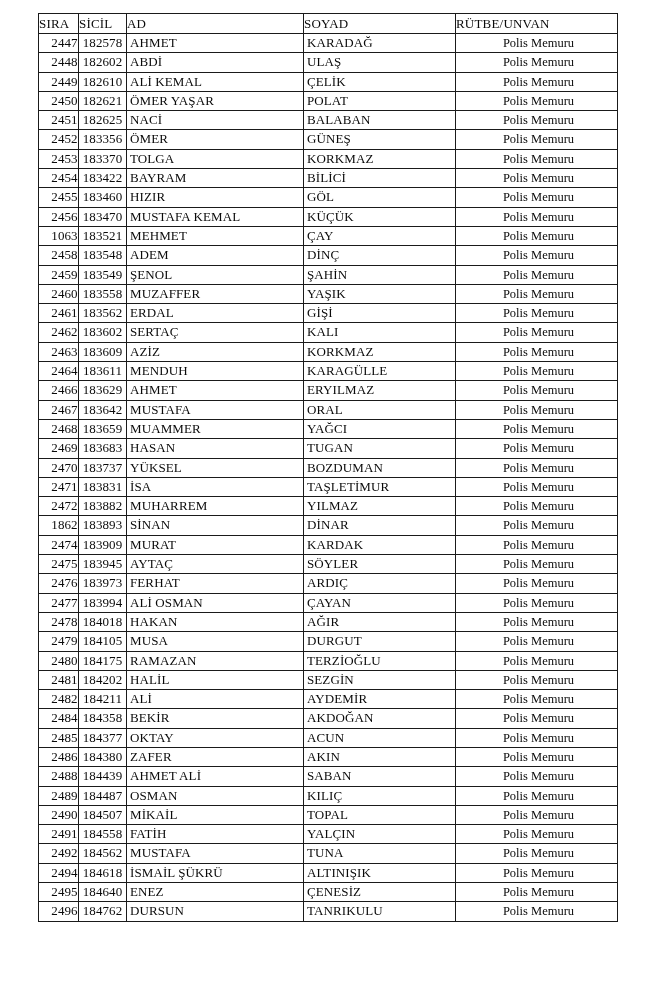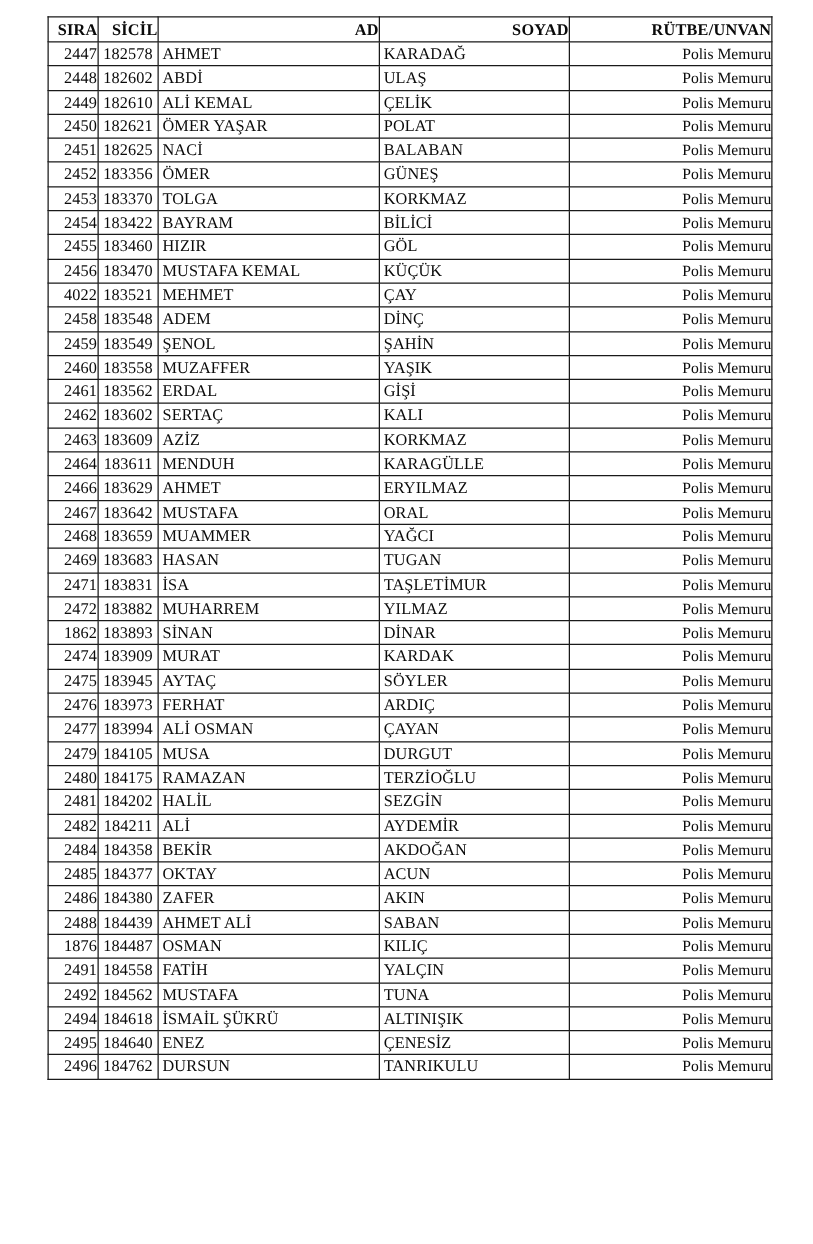--- a/index.html
+++ b/index.html
@@ -37,22 +37,22 @@
     padding: 0 0 0 3px;
     height: 18.3px;
     line-height: 18.3px;
     font-size: 13px;
     white-space: nowrap;
     overflow: hidden;
     vertical-align: middle;
   }
 
   #roster-table thead th {
-    font-weight: bold;
-    text-align: right;
+    font-weight: normal;
+    text-align: left;
     padding-left: 0;
     letter-spacing: 0.2px;
     height: 19px;
     line-height: 19px;
   }
 
   #roster-table td.num {
     text-align: center;
     padding-left: 12px;
     letter-spacing: 0.1px;
@@ -63,21 +63,21 @@
     padding-left: 0;
     letter-spacing: 0.1px;
   }
 
   #roster-table td.txt {
     text-align: left;
     letter-spacing: 0.1px;
   }
 
   #roster-table td.rank {
-    text-align: right;
+    text-align: center;
     padding-left: 4px;
     font-size: 12.5px;
   }
 </style>
 </head>
 <body>
 
 <table id="roster-table">
   <colgroup>
     <col class="c-sira">
@@ -160,21 +160,21 @@
         <td class="rank">Polis Memuru</td>
       </tr>
       <tr>
         <td class="num">2456</td>
         <td class="sicil">183470</td>
         <td class="txt">MUSTAFA KEMAL</td>
         <td class="txt">KÜÇÜK</td>
         <td class="rank">Polis Memuru</td>
       </tr>
       <tr>
-        <td class="num">4022</td>
+        <td class="num">1063</td>
         <td class="sicil">183521</td>
         <td class="txt">MEHMET</td>
         <td class="txt">ÇAY</td>
         <td class="rank">Polis Memuru</td>
       </tr>
       <tr>
         <td class="num">2458</td>
         <td class="sicil">183548</td>
         <td class="txt">ADEM</td>
         <td class="txt">DİNÇ</td>
@@ -244,20 +244,27 @@
         <td class="rank">Polis Memuru</td>
       </tr>
       <tr>
         <td class="num">2469</td>
         <td class="sicil">183683</td>
         <td class="txt">HASAN</td>
         <td class="txt">TUGAN</td>
         <td class="rank">Polis Memuru</td>
       </tr>
       <tr>
+        <td class="num">2470</td>
+        <td class="sicil">183737</td>
+        <td class="txt">YÜKSEL</td>
+        <td class="txt">BOZDUMAN</td>
+        <td class="rank">Polis Memuru</td>
+      </tr>
+      <tr>
         <td class="num">2471</td>
         <td class="sicil">183831</td>
         <td class="txt">İSA</td>
         <td class="txt">TAŞLETİMUR</td>
         <td class="rank">Polis Memuru</td>
       </tr>
       <tr>
         <td class="num">2472</td>
         <td class="sicil">183882</td>
         <td class="txt">MUHARREM</td>
@@ -293,20 +300,27 @@
         <td class="rank">Polis Memuru</td>
       </tr>
       <tr>
         <td class="num">2477</td>
         <td class="sicil">183994</td>
         <td class="txt">ALİ OSMAN</td>
         <td class="txt">ÇAYAN</td>
         <td class="rank">Polis Memuru</td>
       </tr>
       <tr>
+        <td class="num">2478</td>
+        <td class="sicil">184018</td>
+        <td class="txt">HAKAN</td>
+        <td class="txt">AĞIR</td>
+        <td class="rank">Polis Memuru</td>
+      </tr>
+      <tr>
         <td class="num">2479</td>
         <td class="sicil">184105</td>
         <td class="txt">MUSA</td>
         <td class="txt">DURGUT</td>
         <td class="rank">Polis Memuru</td>
       </tr>
       <tr>
         <td class="num">2480</td>
         <td class="sicil">184175</td>
         <td class="txt">RAMAZAN</td>
@@ -349,24 +363,31 @@
         <td class="rank">Polis Memuru</td>
       </tr>
       <tr>
         <td class="num">2488</td>
         <td class="sicil">184439</td>
         <td class="txt">AHMET ALİ</td>
         <td class="txt">SABAN</td>
         <td class="rank">Polis Memuru</td>
       </tr>
       <tr>
-        <td class="num">1876</td>
+        <td class="num">2489</td>
         <td class="sicil">184487</td>
         <td class="txt">OSMAN</td>
         <td class="txt">KILIÇ</td>
+        <td class="rank">Polis Memuru</td>
+      </tr>
+      <tr>
+        <td class="num">2490</td>
+        <td class="sicil">184507</td>
+        <td class="txt">MİKAİL</td>
+        <td class="txt">TOPAL</td>
         <td class="rank">Polis Memuru</td>
       </tr>
       <tr>
         <td class="num">2491</td>
         <td class="sicil">184558</td>
         <td class="txt">FATİH</td>
         <td class="txt">YALÇIN</td>
         <td class="rank">Polis Memuru</td>
       </tr>
       <tr>

